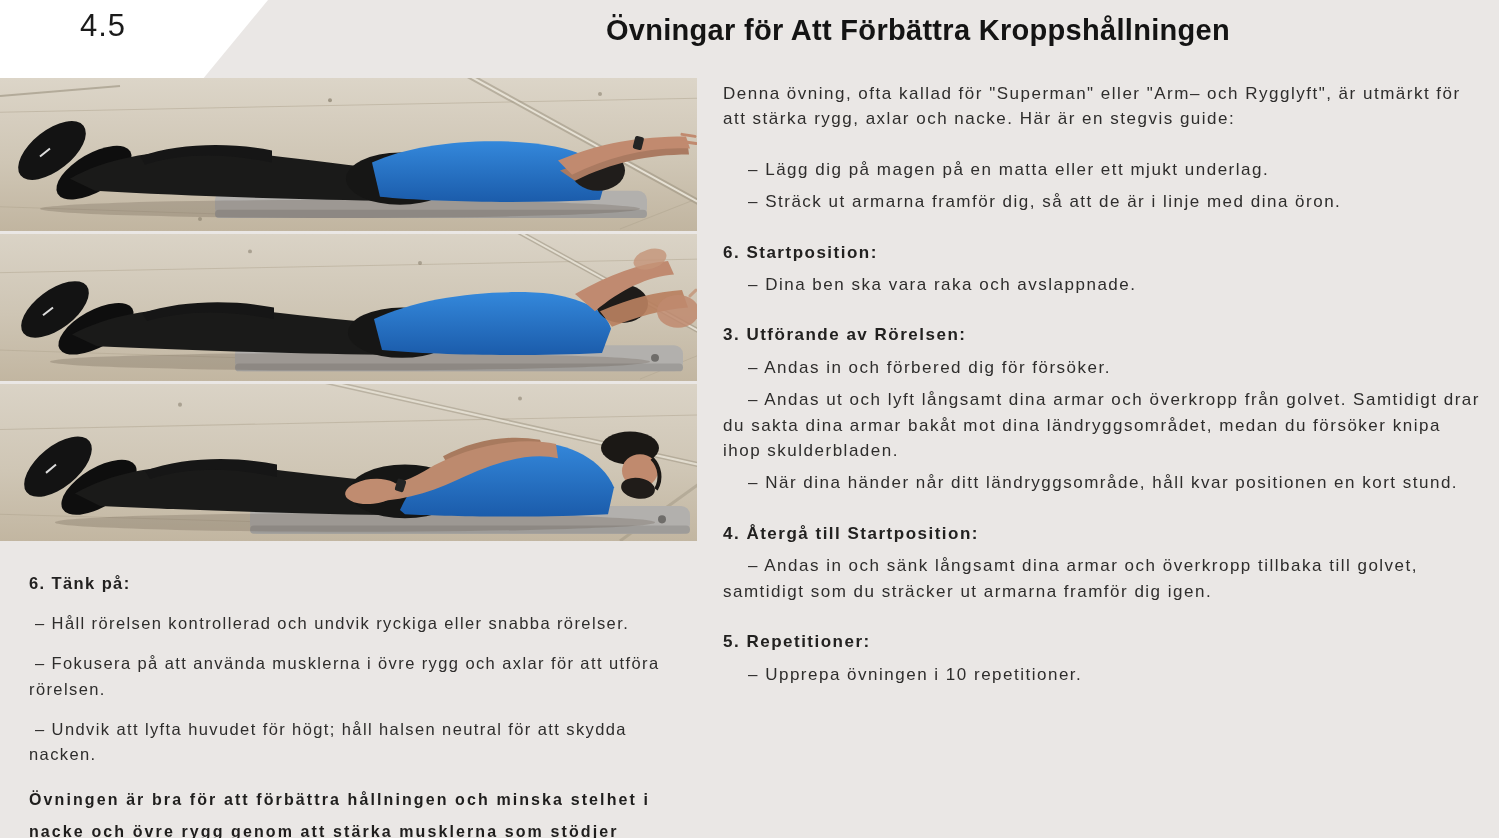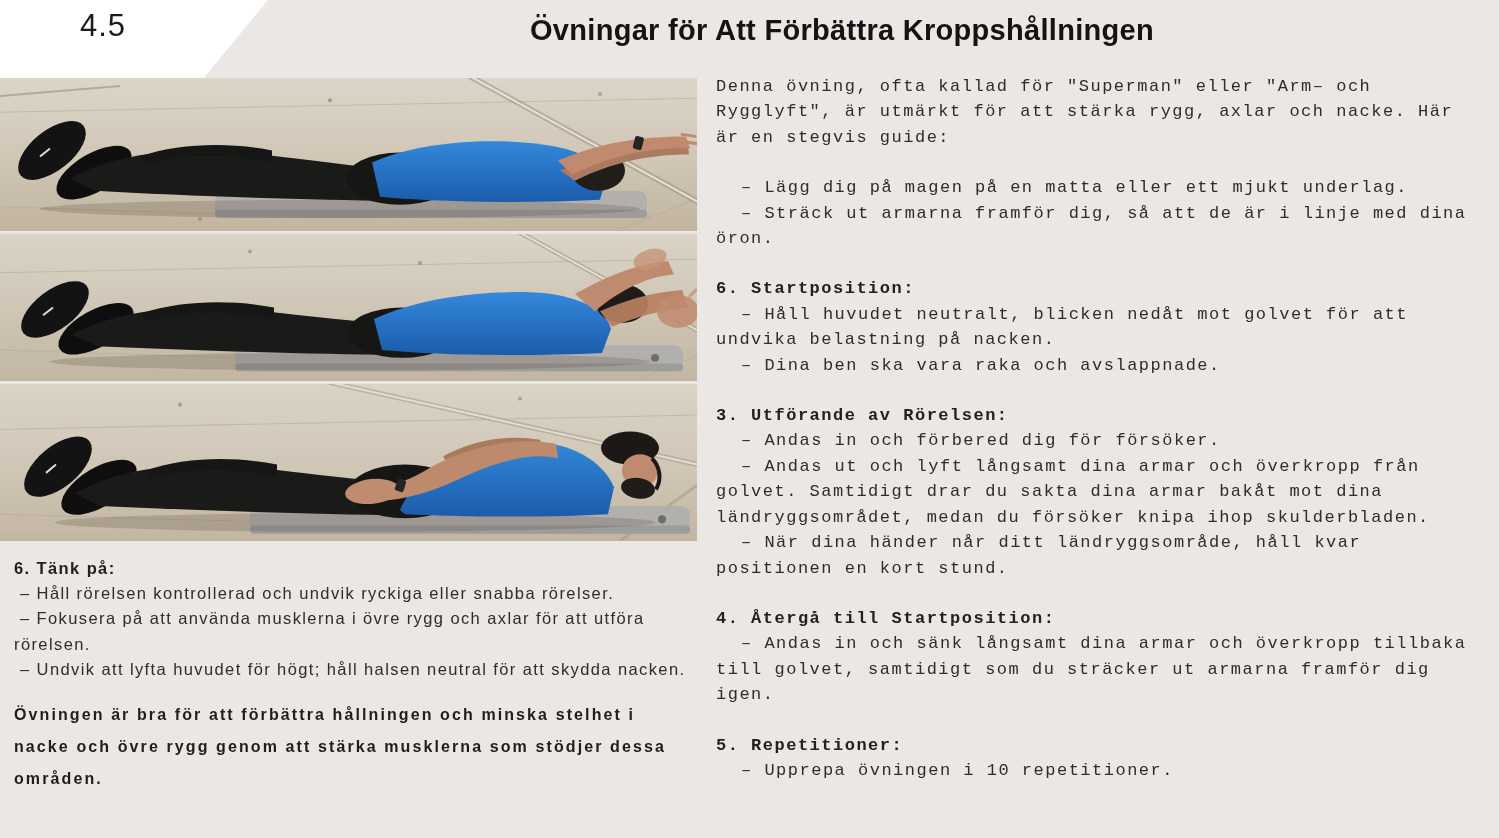--- a/index.html
+++ b/index.html
@@ -14,42 +14,42 @@
     position:absolute; left:0; top:0; width:268px; height:78px;
     background:#FFFFFF;
     clip-path:polygon(0 0, 100% 0, 76% 100%, 0 100%);
   }
   .section-number {
     position:absolute; left:80px; top:8px;
     font-size:31px; letter-spacing:1px; color:#1B1B1B;
   }
   .page-title {
     position:absolute; left:530px; top:14px; width:700px;
-    text-align:left; font-size:29px; font-weight:700;
+    text-align:right; font-size:29px; font-weight:700;
     letter-spacing:0.3px; color:#141414; white-space:nowrap;
   }
   
   .photos { position:absolute; left:0; top:78px; width:697px; }
   .photo { width:697px; margin-bottom:3px; }
   .photo svg { display:block; }
   
   .right-col {
     position:absolute; left:716px; top:74px; width:772px;
     font-size:17px; line-height:25.4px; letter-spacing:1.5px;
   }
-  .right-col p { margin:0;font-family:Liberation Mono, monospace; }
+  .right-col p { margin:7px; }
   .step { margin-top:25px; }
   .step-heading { font-weight:700; color:#222120; }
   .right-col .bullet { text-indent:25px; }
   
   .left-col {
     position:absolute; left:14px; top:556px; width:676px;
     font-size:16.5px; line-height:25.2px; letter-spacing:1.4px;
   }
-  .left-col p { margin:0; }
+  .left-col p { margin:15px; }
   .left-col .bullet { text-indent:6px; }
   .note {
     margin-top:17px !important; font-weight:700; font-size:16px;
     line-height:32px; letter-spacing:2.1px; color:#1F1E1D;
   }
 </style>
 </head>
 <body>
 
 <div class="page">
@@ -213,21 +213,20 @@
   <div class="right-col">
     <p>Denna övning, ofta kallad för "Superman" eller "Arm– och Rygglyft", är utmärkt för att stärka rygg, axlar och nacke. Här är en stegvis guide:</p>
 
     <div class="step">
       <p class="bullet">– Lägg dig på magen på en matta eller ett mjukt underlag.</p>
       <p class="bullet">– Sträck ut armarna framför dig, så att de är i linje med dina öron.</p>
     </div>
 
     <div class="step">
       <p class="step-heading">6. Startposition:</p>
-      <p class="bullet">– Håll huvudet neutralt, blicken nedåt mot golvet för att undvika belastning på nacken.</p>
       <p class="bullet">– Dina ben ska vara raka och avslappnade.</p>
     </div>
 
     <div class="step">
       <p class="step-heading">3. Utförande av Rörelsen:</p>
       <p class="bullet">– Andas in och förbered dig för försöker.</p>
       <p class="bullet">– Andas ut och lyft långsamt dina armar och överkropp från golvet. Samtidigt drar du sakta dina armar bakåt mot dina ländryggsområdet, medan du försöker knipa ihop skulderbladen.</p>
       <p class="bullet">– När dina händer når ditt ländryggsområde, håll kvar positionen en kort stund.</p>
     </div>
 

